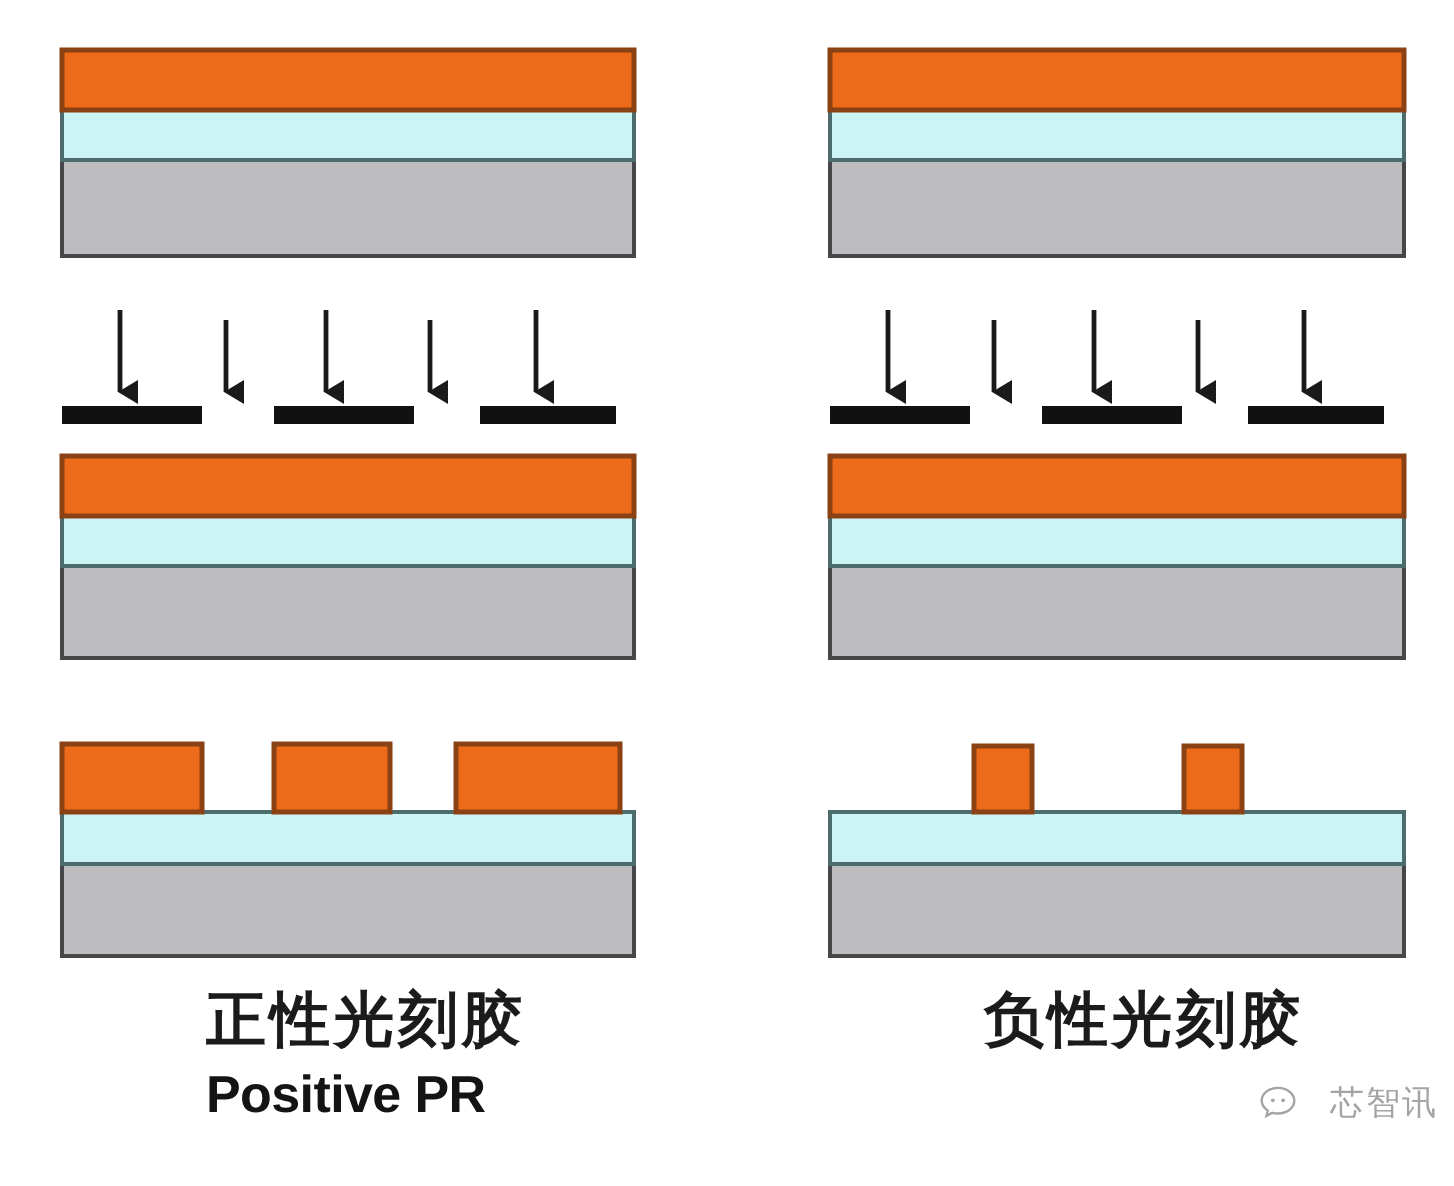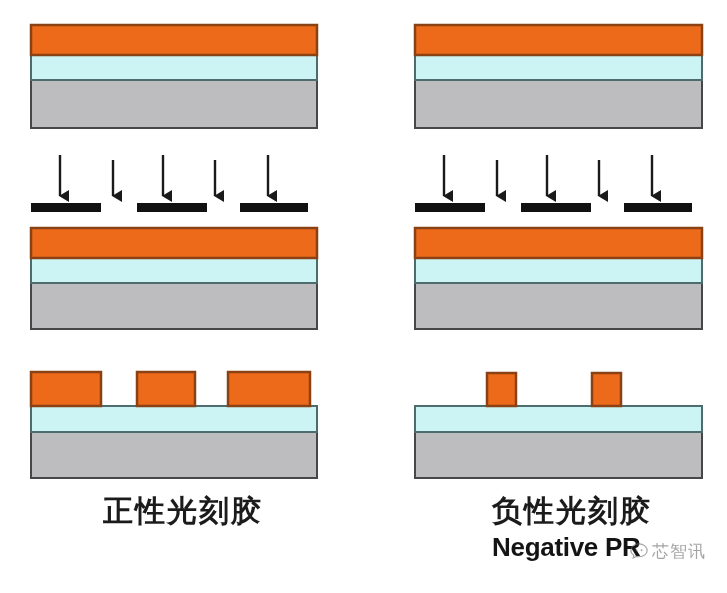--- a/index.html
+++ b/index.html
@@ -58,21 +58,21 @@
   #label-positive { left: 103px; top: 493px; }
   #label-negative { left: 492px; top: 493px; }
 
   
   #watermark {
     position: absolute;
     left: 628px;
     top: 540px;
     display: flex;
     align-items: center;
-    gap: 2px;
+    gap: 15px;
     opacity: 0.62;
   }
   #watermark .wm-mark {
     width: 22px;
     height: 22px;
     flex: 0 0 auto;
   }
   #watermark .wm-text {
     font-size: 17px;
     color: #6e6e6e;
@@ -187,25 +187,25 @@
     <g>
       <rect x="415" y="432" width="287" height="46" fill="#E9E9E9" filter="url(#marbleFilter3)" stroke="#5A5A5A" stroke-width="2"></rect>
       <rect x="415" y="406" width="287" height="26" fill="#CDF4F5" stroke="#4D6C6E" stroke-width="2"></rect>
       <rect x="487" y="373" width="29" height="33" fill="#ED6A1A" stroke="#8A4215" stroke-width="2.5"></rect>
       <rect x="592" y="373" width="29" height="33" fill="#ED6A1A" stroke="#8A4215" stroke-width="2.5"></rect>
     </g>
   </svg>
 
   <div class="label-group" id="label-positive">
     <div class="label-cn">正性光刻胶</div>
+    <div class="label-en">Positive PR</div>
   </div>
 
   <div class="label-group" id="label-negative">
     <div class="label-cn">负性光刻胶</div>
-    <div class="label-en">Negative PR</div>
   </div>
 
   <div id="watermark">
     <svg class="wm-mark" viewBox="0 0 24 24">
       <path d="M12 3.2c-5 0-8.9 3.1-8.9 6.9 0 2.2 1.3 4.1 3.3 5.4l-.7 3 3.2-1.7c1 .25 2 .37 3.1.37 5 0 8.9-3.1 8.9-6.9S17 3.2 12 3.2z" fill="none" stroke="#6E6E6E" stroke-width="1.3"></path>
       <circle cx="9.2" cy="10" r="1.05" fill="#6E6E6E"></circle>
       <circle cx="14.8" cy="10" r="1.05" fill="#6E6E6E"></circle>
     </svg>
     <span class="wm-text">芯智讯</span>
   </div>

